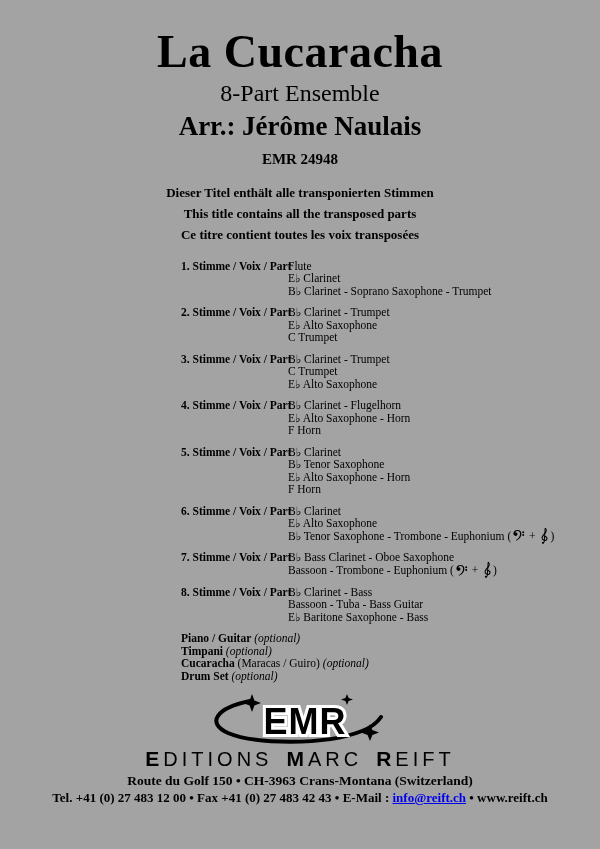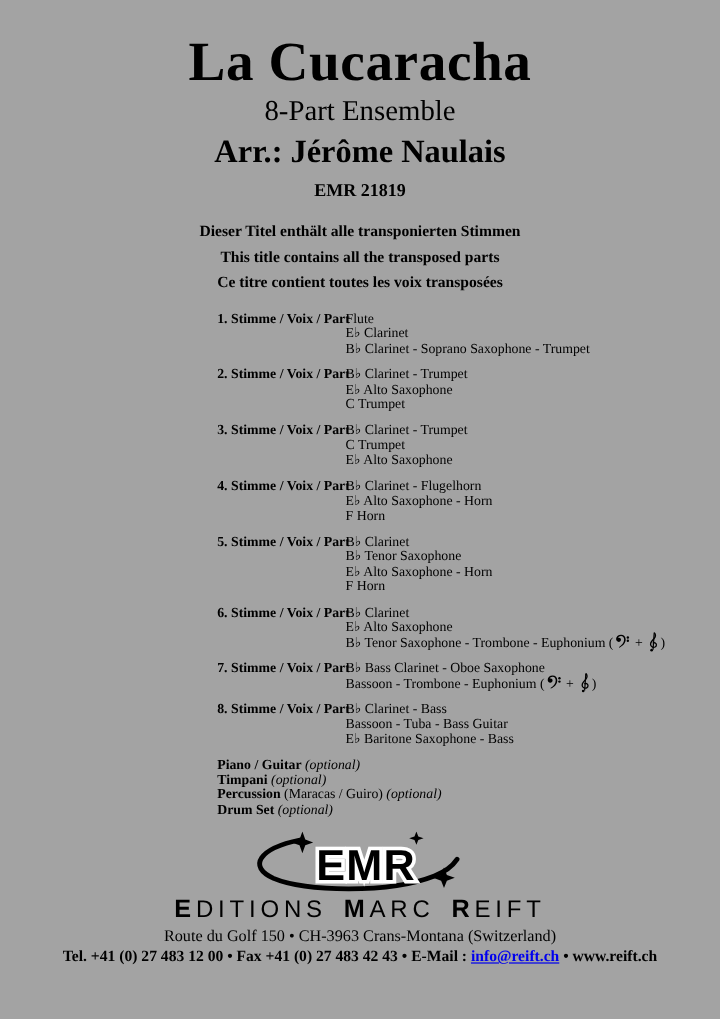--- a/index.html
+++ b/index.html
@@ -41,33 +41,33 @@
   .logo-block { margin-top: 12px; }
   .emblem { display: block; margin: 0 auto; }
   .wordmark {
     margin-top: 1px; font-family: "Liberation Sans", "DejaVu Sans", sans-serif;
     letter-spacing: 4px; white-space: nowrap;
   }
   .wordmark .word { margin: 0 7px; }
   .wordmark .init { font-size: 21px; font-weight: bold; }
   .wordmark .rest { font-size: 20px; font-weight: normal; }
 
-  .addr    { margin-top: 2px; font-size: 13.5px; font-weight: normal; }
+  .addr    { margin-top: 2px; font-size: 13.5px; font-weight: bold; }
   .contact { margin-top: 1px; font-size: 13px; font-weight: bold; }
   .email-link { color: #0000EE; text-decoration: underline; cursor: pointer; }
 </style>
 </head>
 <body>
 
 <div class="page">
 
   <h1 class="title">La Cucaracha</h1>
   <div class="subtitle">8-Part Ensemble</div>
   <div class="arranger">Arr.: Jérôme Naulais</div>
-  <div class="catalog">EMR 21819</div>
+  <div class="catalog">EMR 24948</div>
 
   <div class="notice">
     <div>Dieser Titel enthält alle transponierten Stimmen</div>
     <div>This title contains all the transposed parts</div>
     <div>Ce titre contient toutes les voix transposées</div>
   </div>
 
   <div class="parts" id="parts-list">
       <div class="part-row">
         <div class="part-label">1. Stimme / Voix / Part</div>
@@ -147,21 +147,21 @@
           <div class="part-line">B♭ Clarinet - Bass</div>
           <div class="part-line">Bassoon - Tuba - Bass Guitar</div>
           <div class="part-line">E♭ Baritone Saxophone - Bass</div>
         </div>
       </div>
     </div>
 
   <div class="extras" id="extras-list">
       <div class="extra-line"><span class="extra-bold">Piano / Guitar</span><span class="extra-italic"> (optional)</span></div>
       <div class="extra-line"><span class="extra-bold">Timpani</span><span class="extra-italic"> (optional)</span></div>
-      <div class="extra-line"><span class="extra-bold">Percussion</span><span> (Maracas / Guiro)</span><span class="extra-italic"> (optional)</span></div>
+      <div class="extra-line"><span class="extra-bold">Cucaracha</span><span> (Maracas / Guiro)</span><span class="extra-italic"> (optional)</span></div>
       <div class="extra-line"><span class="extra-bold">Drum Set</span><span class="extra-italic"> (optional)</span></div>
     </div>
 
   <div class="logo-block">
     <svg class="emblem" width="200" height="52" viewBox="0 0 200 52">
       <path d="M 50 7 C 16 14, 6 29, 28 39 C 54 50, 124 52, 162 37 C 171 33.5, 177 29, 181 23" fill="none" stroke="#000" stroke-width="4" stroke-linecap="round"></path>
       <text x="105" y="40" text-anchor="middle" font-family="Liberation Sans, DejaVu Sans, sans-serif" font-size="36" font-weight="bold" letter-spacing="1" fill="none" stroke="#fff" stroke-width="6">EMR</text>
       <text x="105" y="40" text-anchor="middle" font-family="Liberation Sans, DejaVu Sans, sans-serif" font-size="36" font-weight="bold" letter-spacing="1" fill="#000">EMR</text>
       <polygon points="52,0 54.4,6.6 61,9 54.4,11.4 52,18 49.6,11.4 43,9 49.6,6.6" fill="#000"></polygon>
       <polygon points="147,0 148.6,4 153,5.5 148.6,7 147,11 145.4,7 141,5.5 145.4,4" fill="#000"></polygon>

